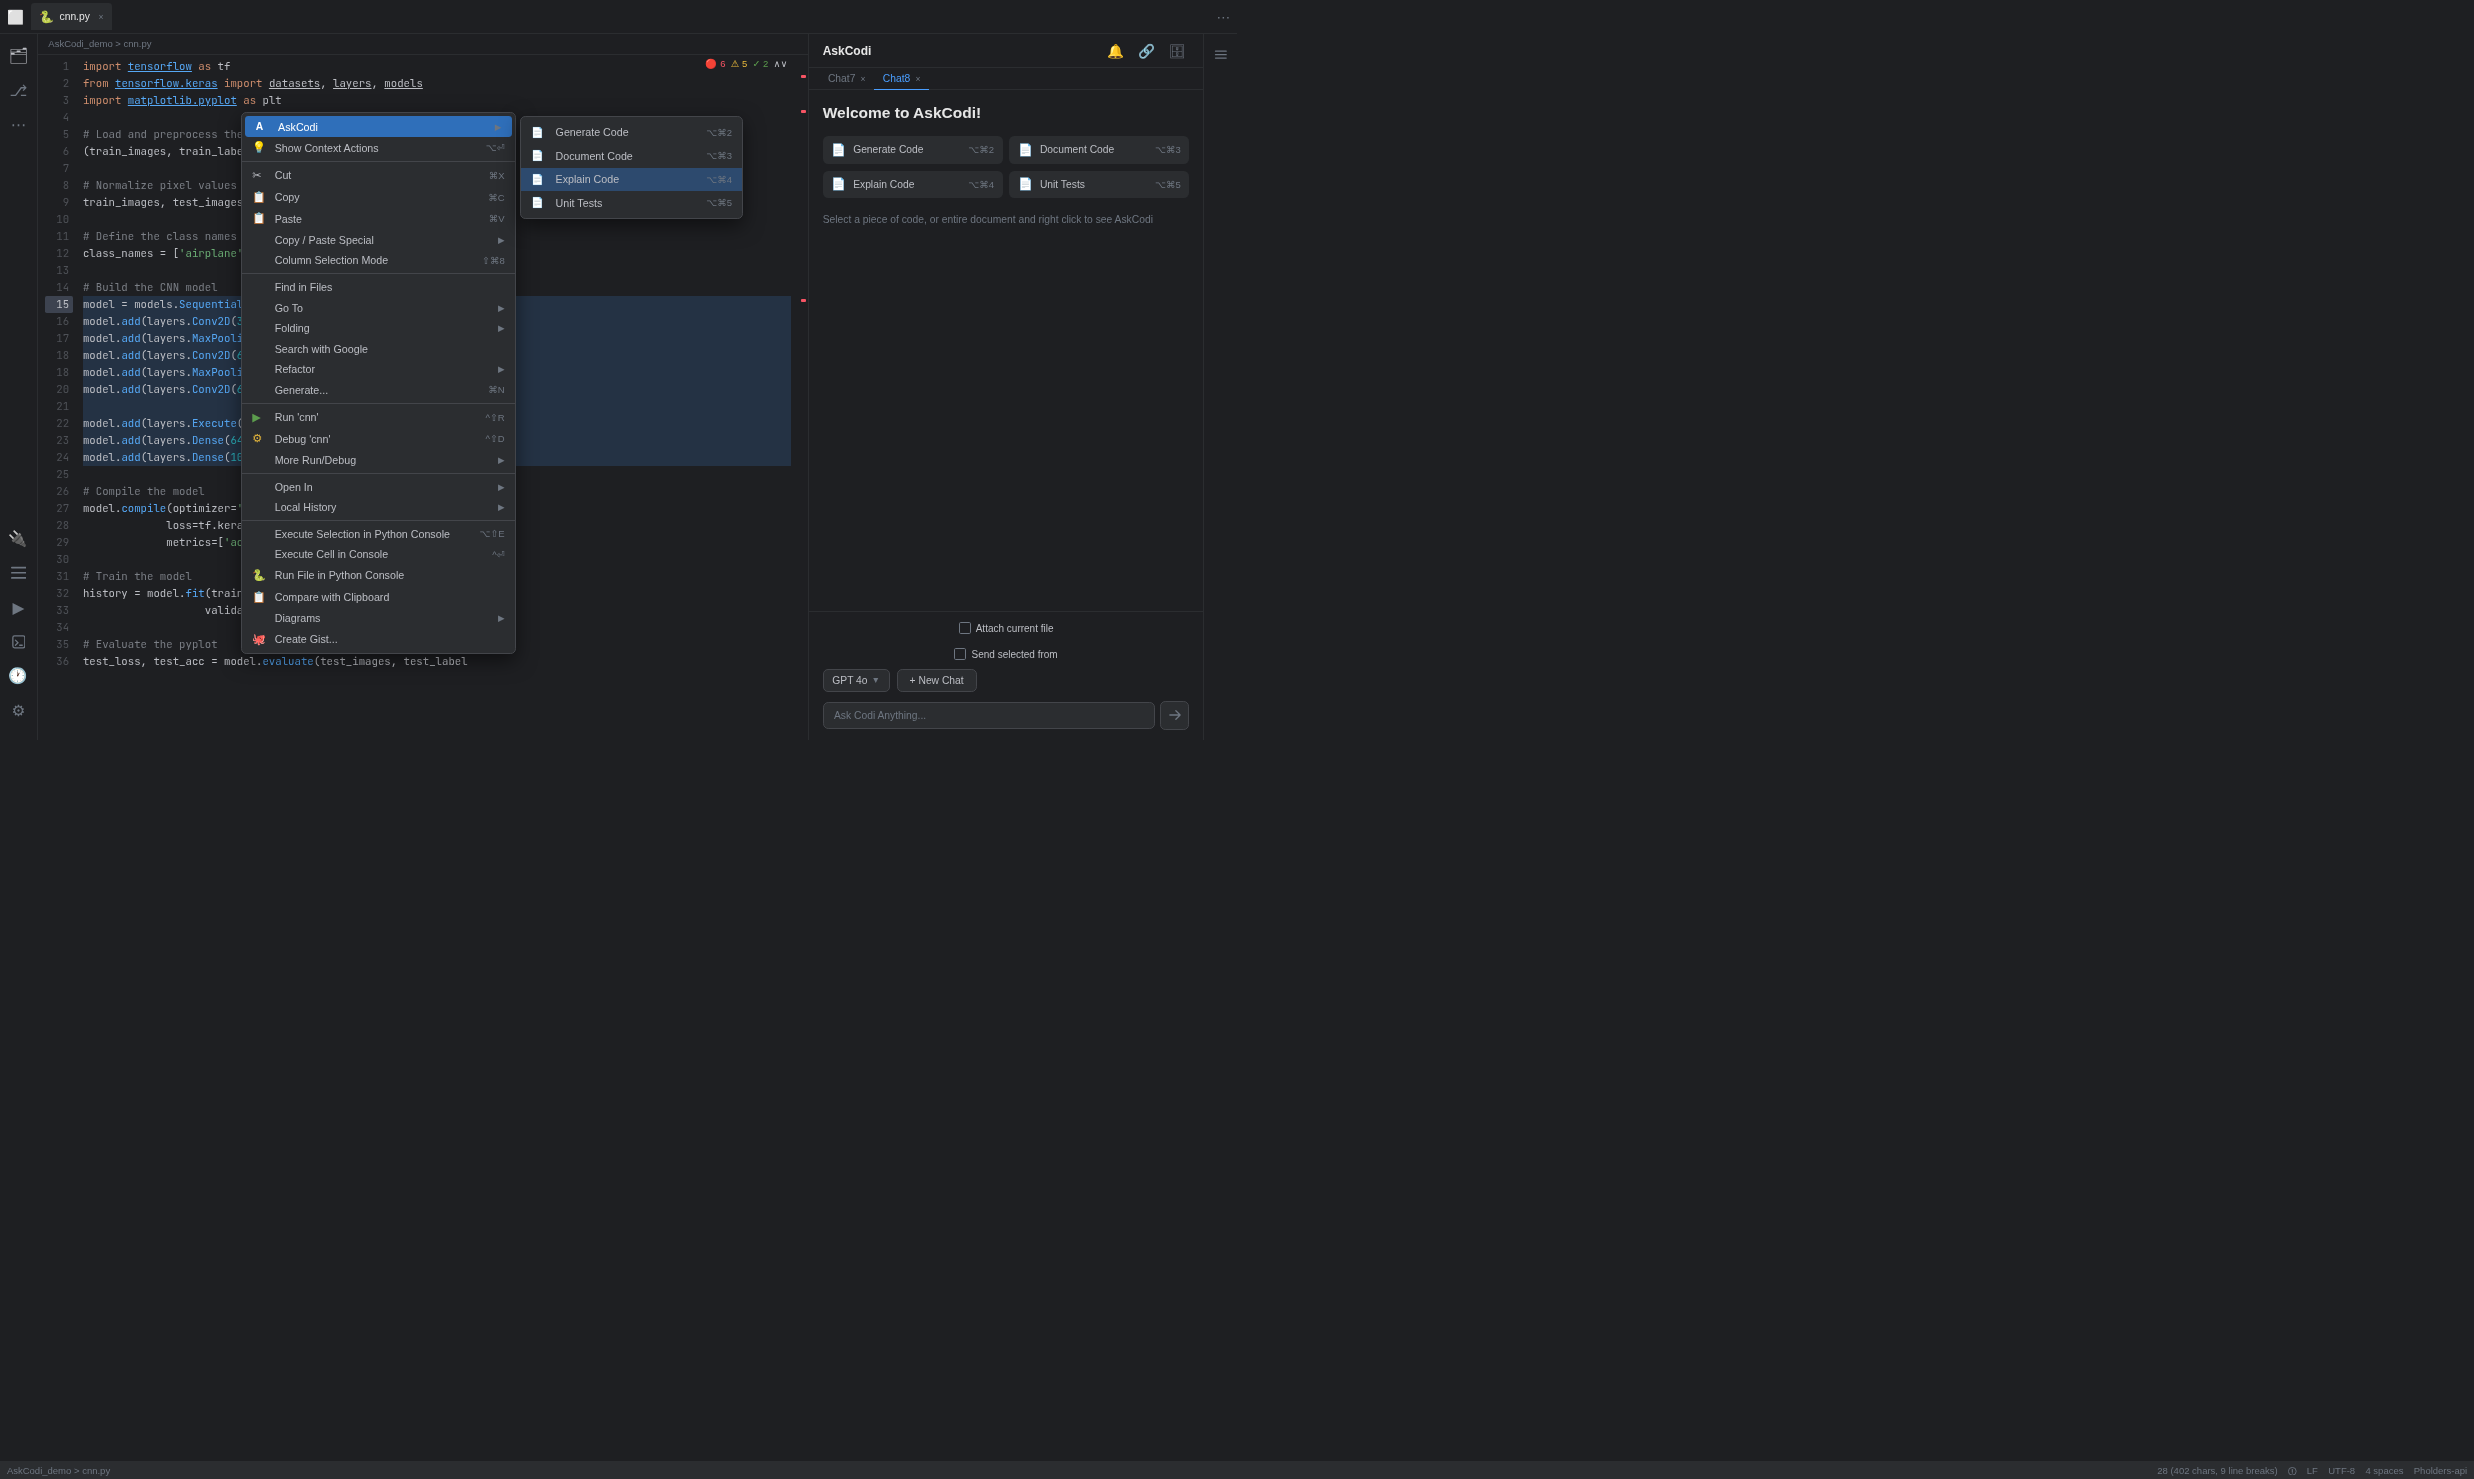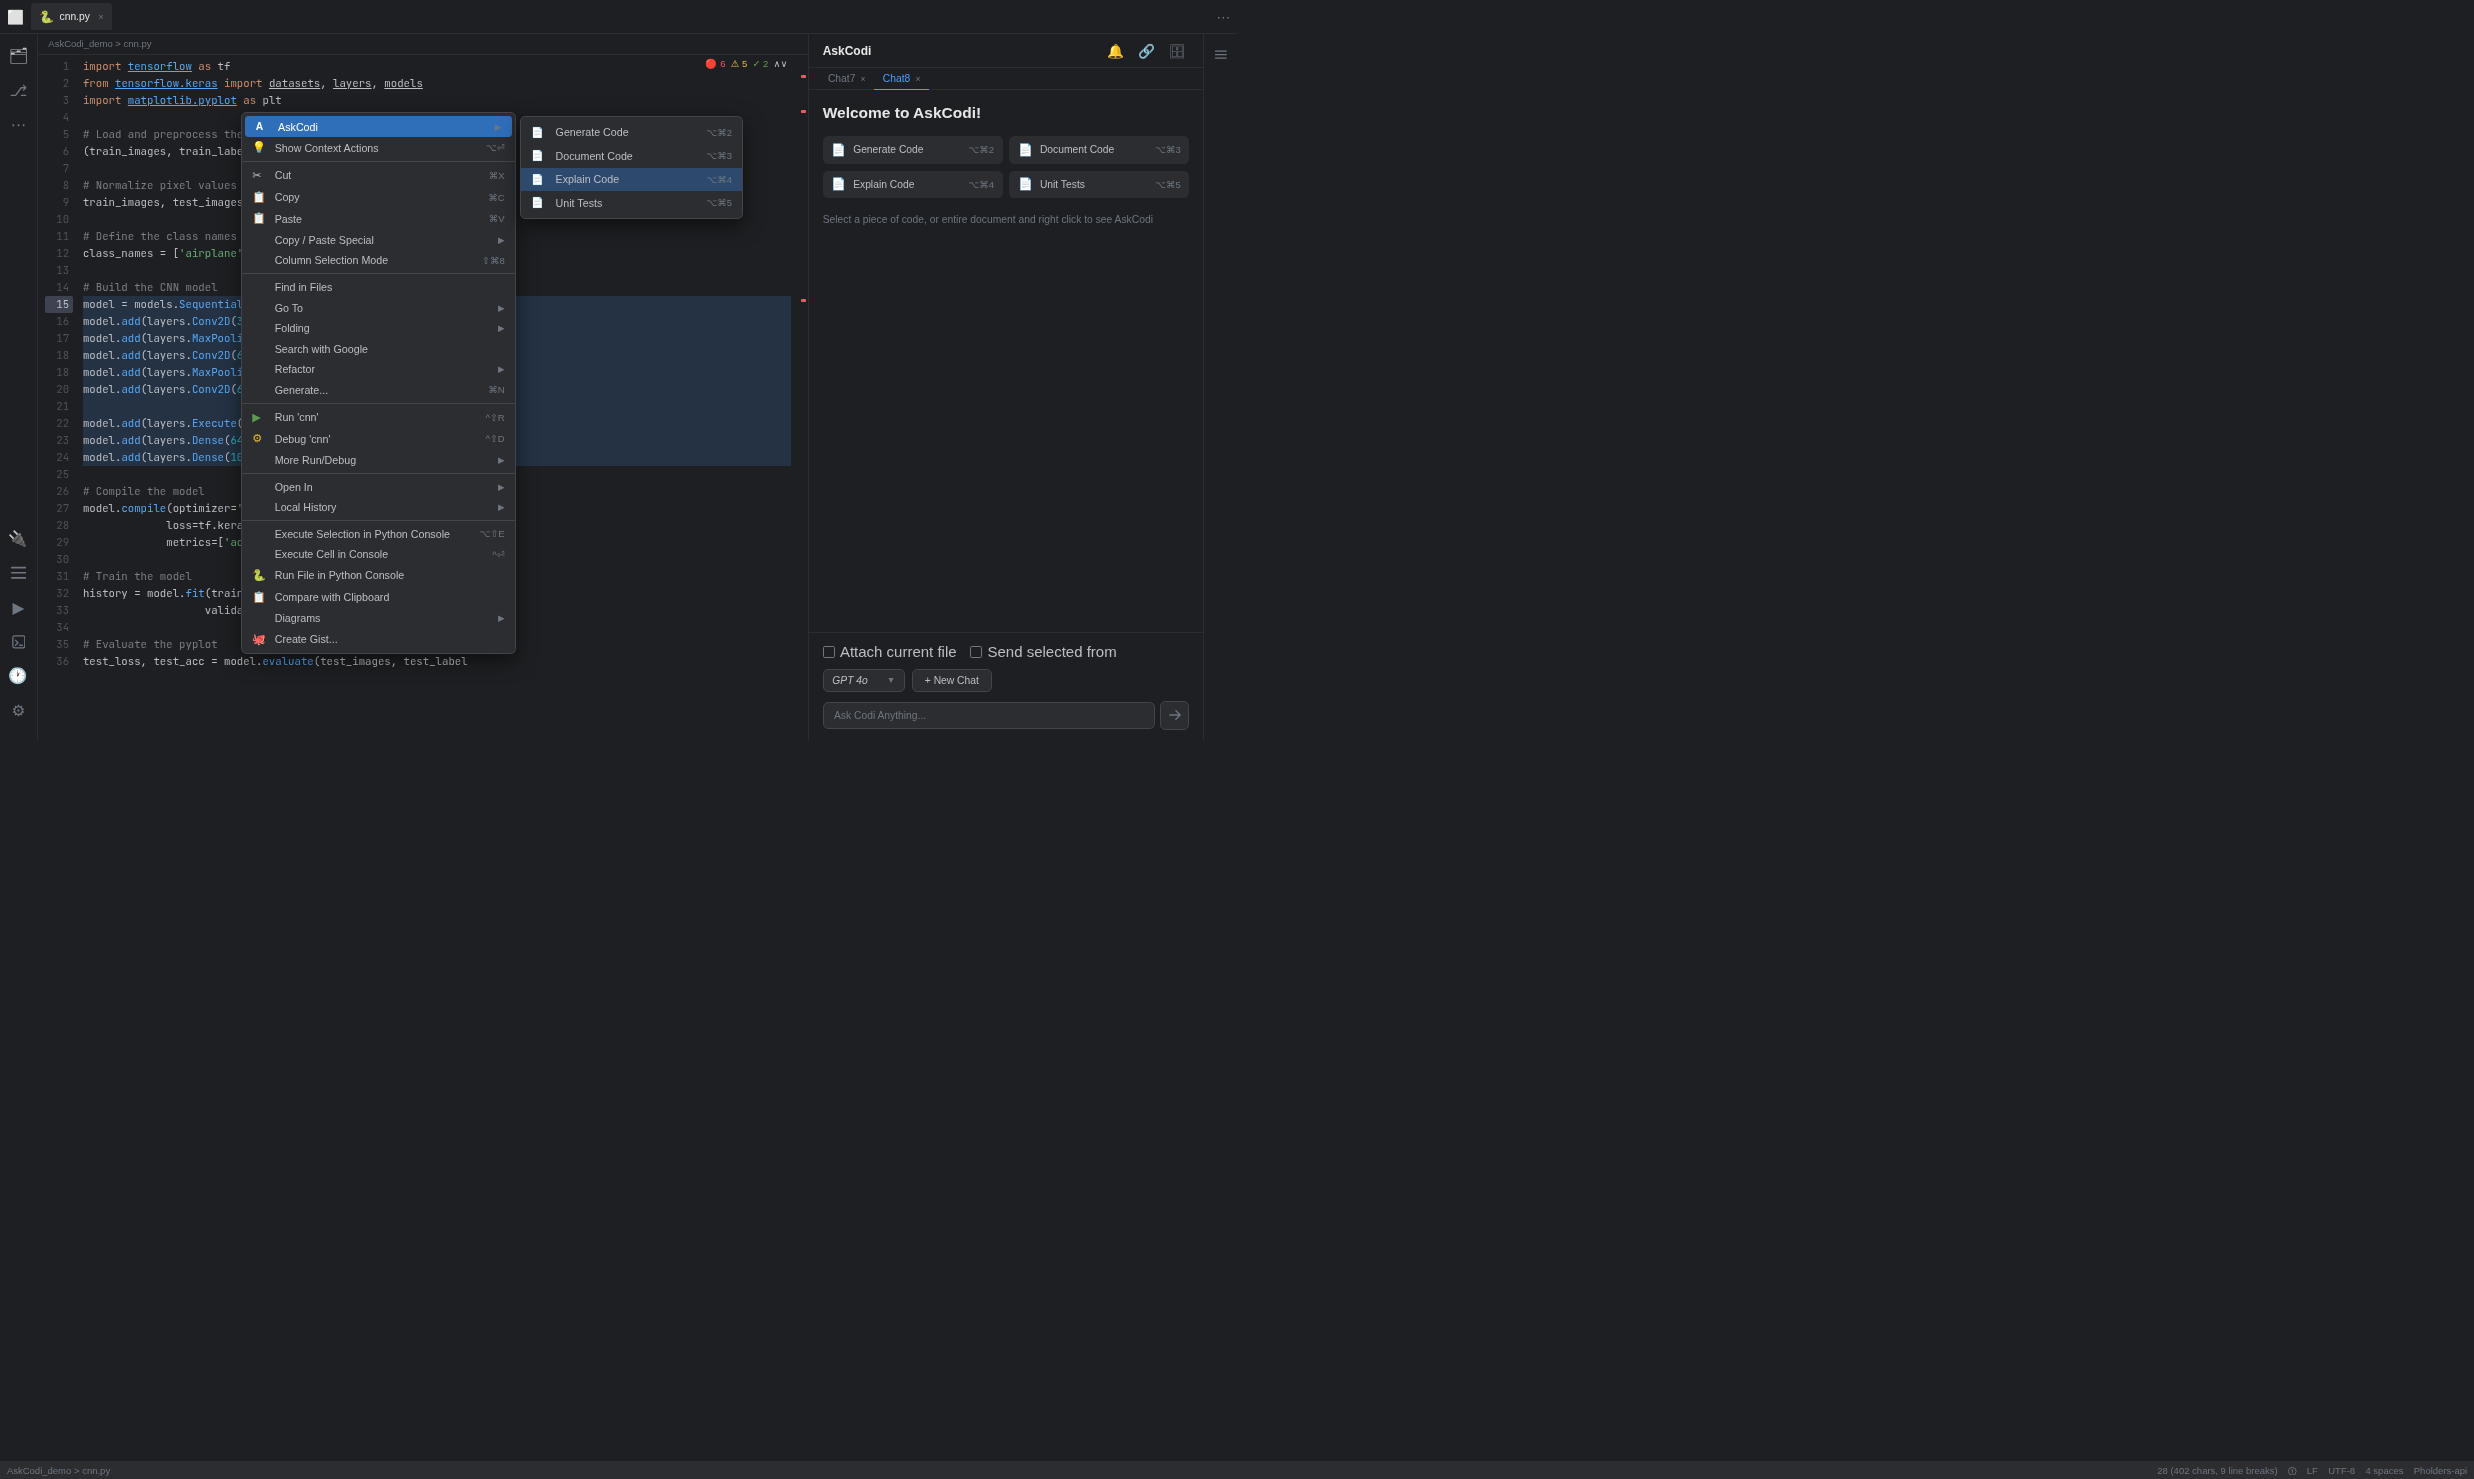--- a/index.html
+++ b/index.html
@@ -363,51 +363,51 @@
       padding: 10.3px 13.7px;
       border-top: 0.9px solid #2b2d30;
       display: flex;
       flex-direction: column;
       gap: 8.6px;
     }
     .footer-checkboxes {
       display: flex;
       align-items: center;
       gap: 13.7px;
-      font-size: 15px;
-      color: #bcbec4;
+      font-size: 10px;
+      color: #bcbec4;
+      flex-direction: column;
     }
     .footer-checkbox {
       display: flex;
       align-items: center;
       gap: 5.2px;
     }
     .checkbox-box {
       width: 12px; height: 12px;
       border: 0.9px solid #6e7681;
       border-radius: 1.7px;
       background: transparent;
     }
     .footer-input-row {
       display: flex;
       align-items: center;
       gap: 6.9px;
     }
     .model-select {
       display: flex;
       align-items: center;
-      gap: 19px;
+      gap: 4px;
       padding: 5.2px 8.6px;
       background: #2b2d30;
       border: 0.9px solid #43454a;
       border-radius: 5px;
       font-size: 10.3px;
       color: #bcbec4;
       cursor: pointer;
-      font-style: italic;
     }
     .model-select .arrow { color: #6e7681; font-size: 8.6px; }
     .new-chat-btn {
       display: flex;
       align-items: center;
       gap: 5.2px;
       padding: 5.2px 12px;
       background: #2b2d30;
       border: 0.9px solid #43454a;
       border-radius: 5.2px;

